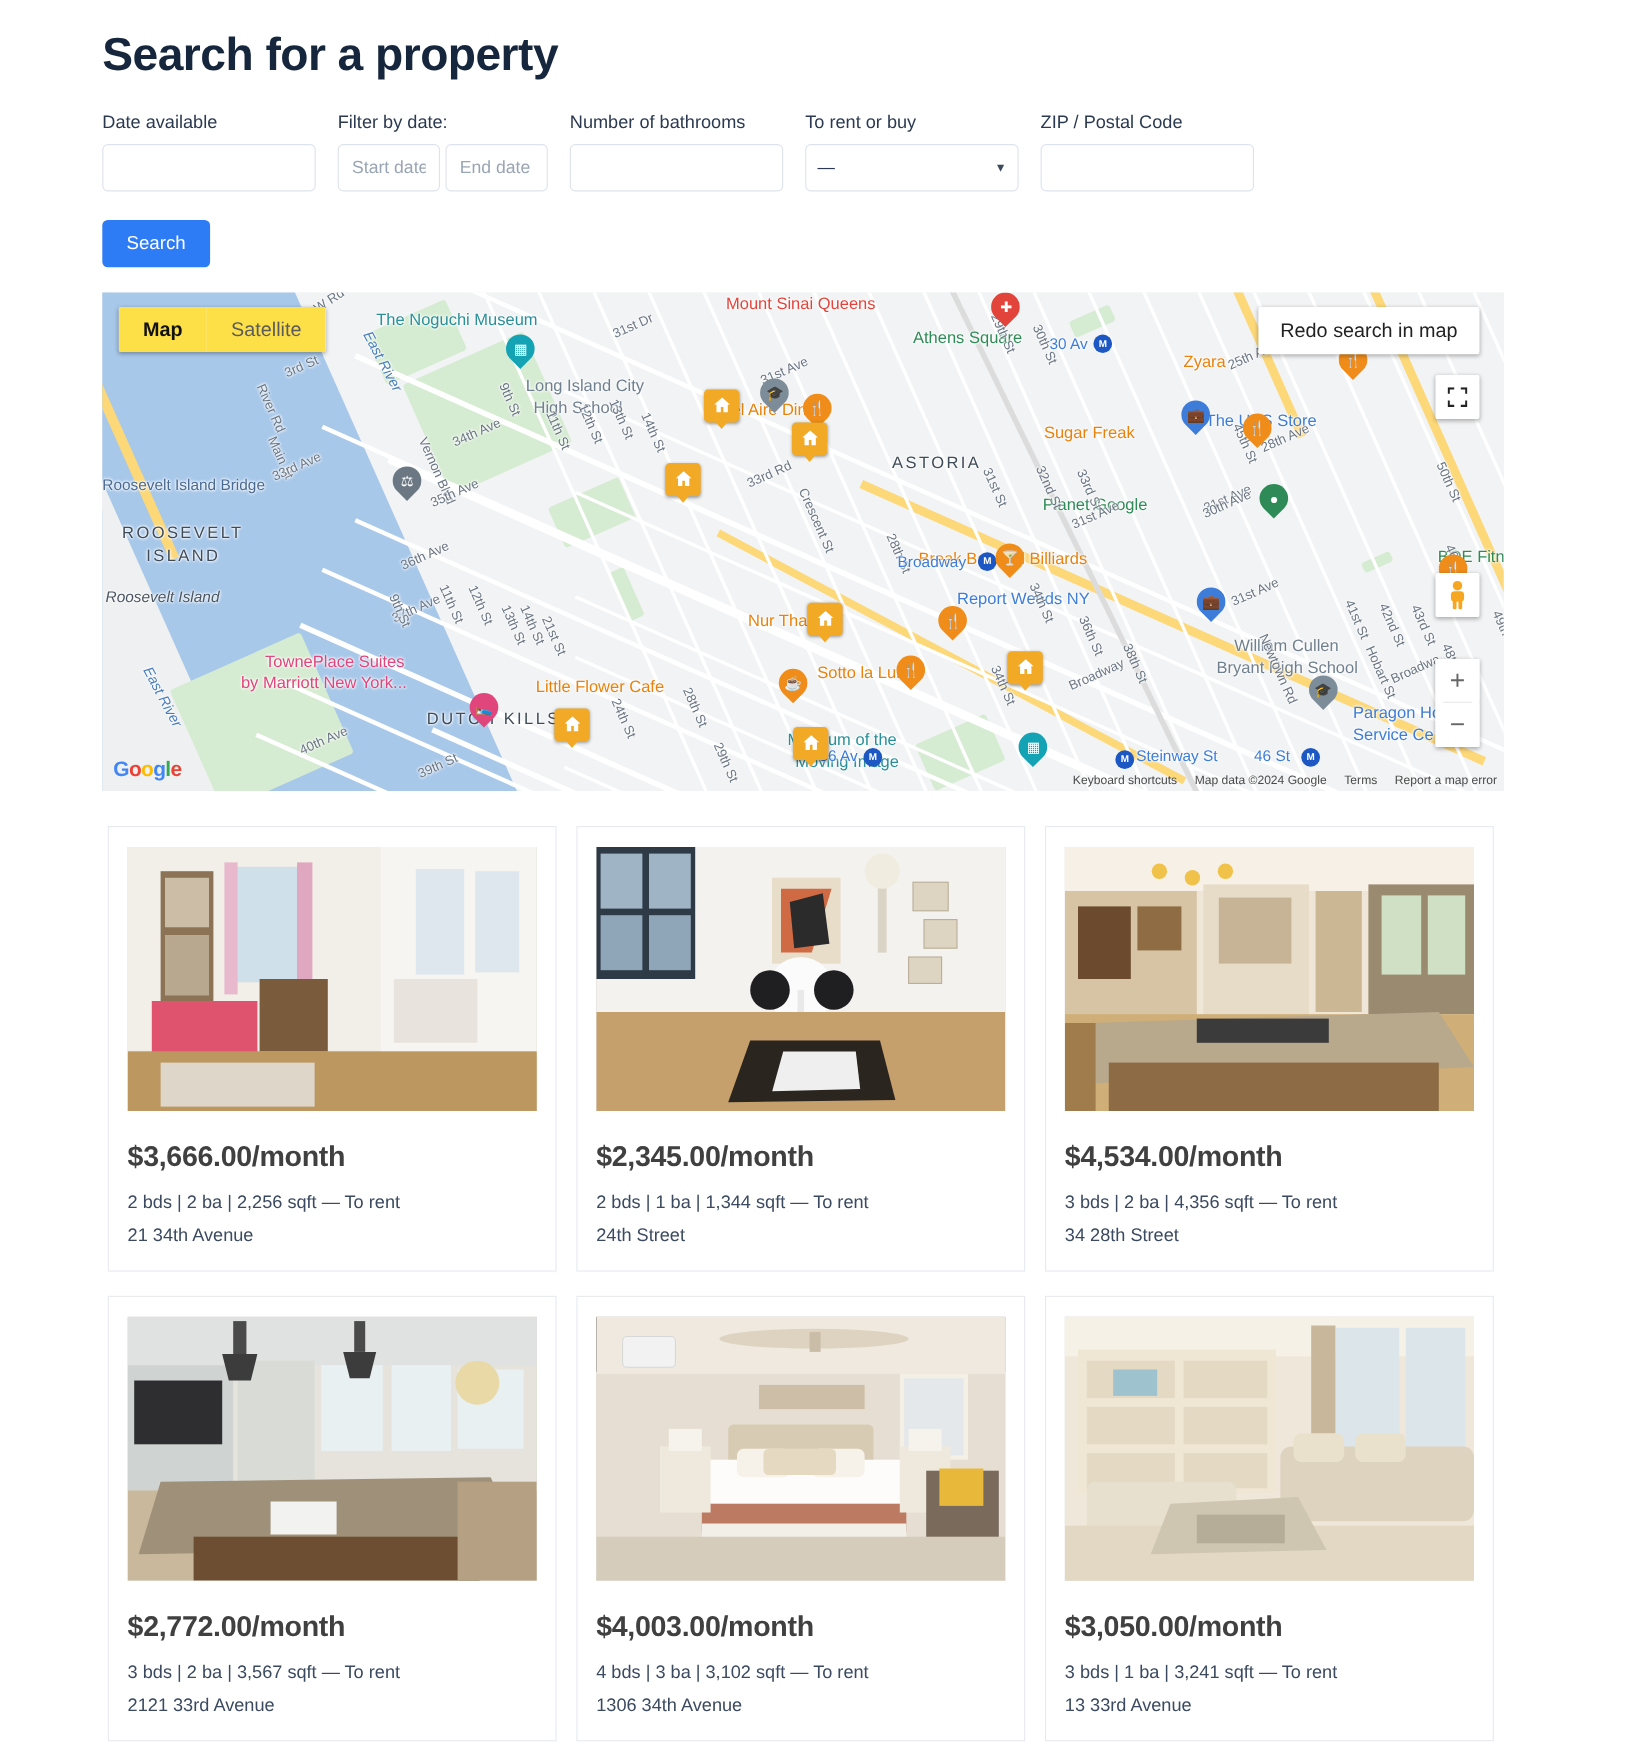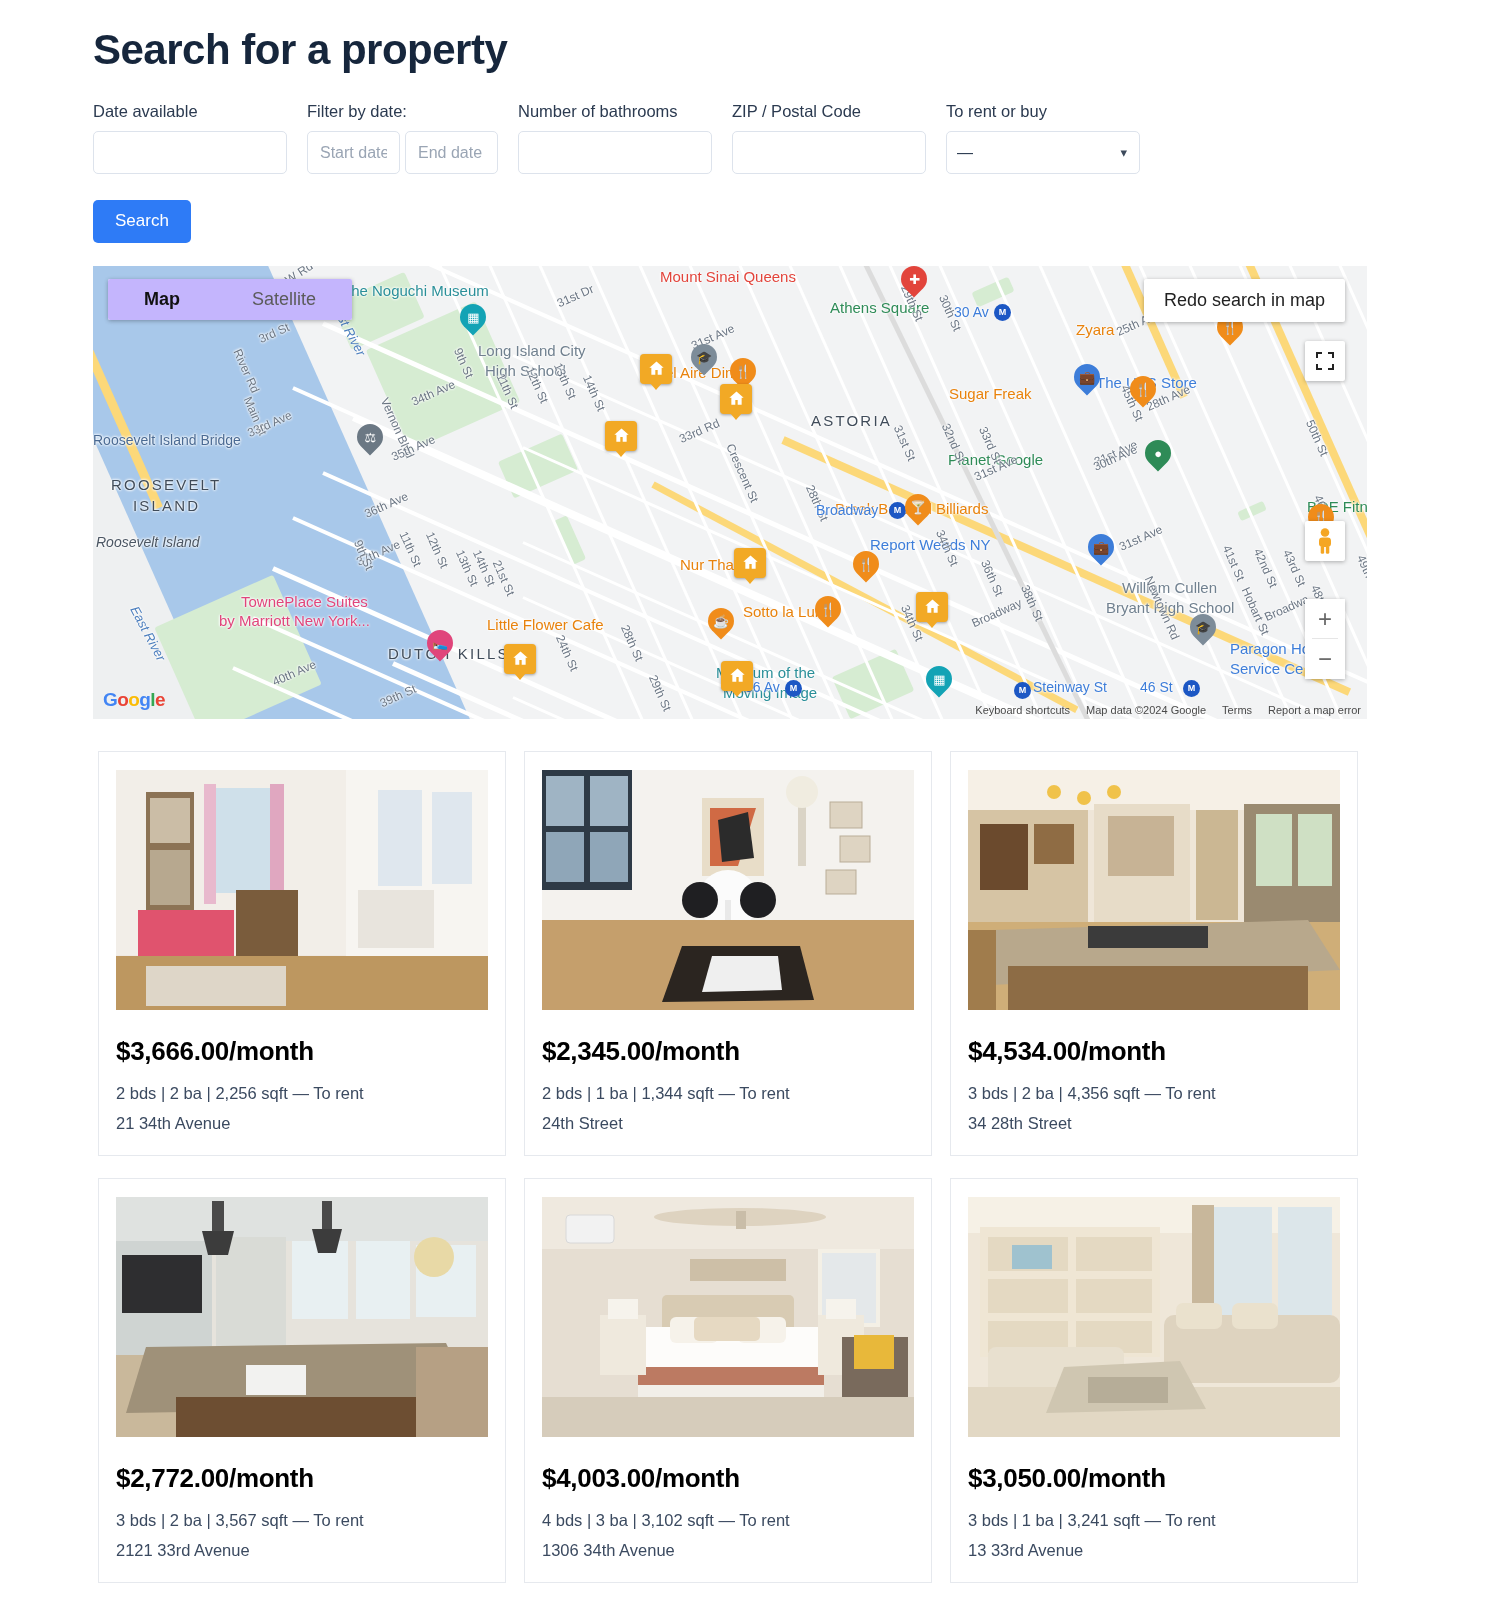--- a/index.html
+++ b/index.html
@@ -218,24 +218,24 @@
     position: absolute; top: 13px; left: 15px;
     display: flex;
     background: #fff;
     border-radius: 2px;
     box-shadow: 0 1px 4px rgba(0,0,0,.3);
     overflow: hidden;
     z-index: 20;
   }
   .map-type-switch button {
     border: none;
-    background: #c4b5fd;
+    background: #fde047;
     font-family: "Liberation Sans", sans-serif;
     font-size: 18px;
-    padding: 10px 36px;
+    padding: 10px 22px;
     cursor: pointer;
     color: #5b5b5b;
   }
   .map-type-switch button.active { color: #111; font-weight: bold; }
 
   .redo-search {
     position: absolute;
     top: 13px; right: 22px;
     background: #fff;
     box-shadow: 0 1px 4px rgba(0,0,0,.3);
@@ -310,21 +310,21 @@
     height: 240px;
     overflow: hidden;
     position: relative;
     background: #d8d2cb;
   }
   .card-photo svg { width: 100%; height: 100%; display: block; }
   .card-price {
     margin: 26px 0 0 0;
     font-size: 26px;
     font-weight: bold;
-    color: #000000;
+    color: #404040;
     letter-spacing: -0.3px;
   }
   .card-specs {
     margin: 17px 0 0 0;
     font-size: 16.5px;
     color: #3b4a60;
   }
   .card-address {
     margin: 11px 0 0 0;
     font-size: 16.5px;
@@ -351,35 +351,35 @@
       <div class="date-pair">
         <input class="text-input w-start-date" type="text" placeholder="Start date" style="">
         <input class="text-input w-end-date" type="text" placeholder="End date" style="">
       </div>
     </div>
 
 
     <div class="field-group">
       <label class="field-label">Number of bathrooms</label>
       <input class="text-input w-bathrooms" type="text" placeholder="" style="">
-    </div>
-
-    <div class="field-group">
-      <label class="field-label">ZIP / Postal Code</label>
-      <input class="text-input w-zip" type="text" placeholder="" style="">
     </div>
 
     <div class="field-group">
       <label class="field-label">To rent or buy</label>
       <div class="select-wrap">
         <select class="select-input w-select">
           <option>—</option>
         </select>
         <span class="select-chevron">▾</span>
       </div>
+    </div>
+
+    <div class="field-group">
+      <label class="field-label">ZIP / Postal Code</label>
+      <input class="text-input w-zip" type="text" placeholder="" style="">
     </div>
   </form>
 
   <button class="search-btn">Search</button>
 
   
   <div class="map-wrap">
     <div class="map-canvas">
       <div class="land"></div>
       <div class="river2"></div>

